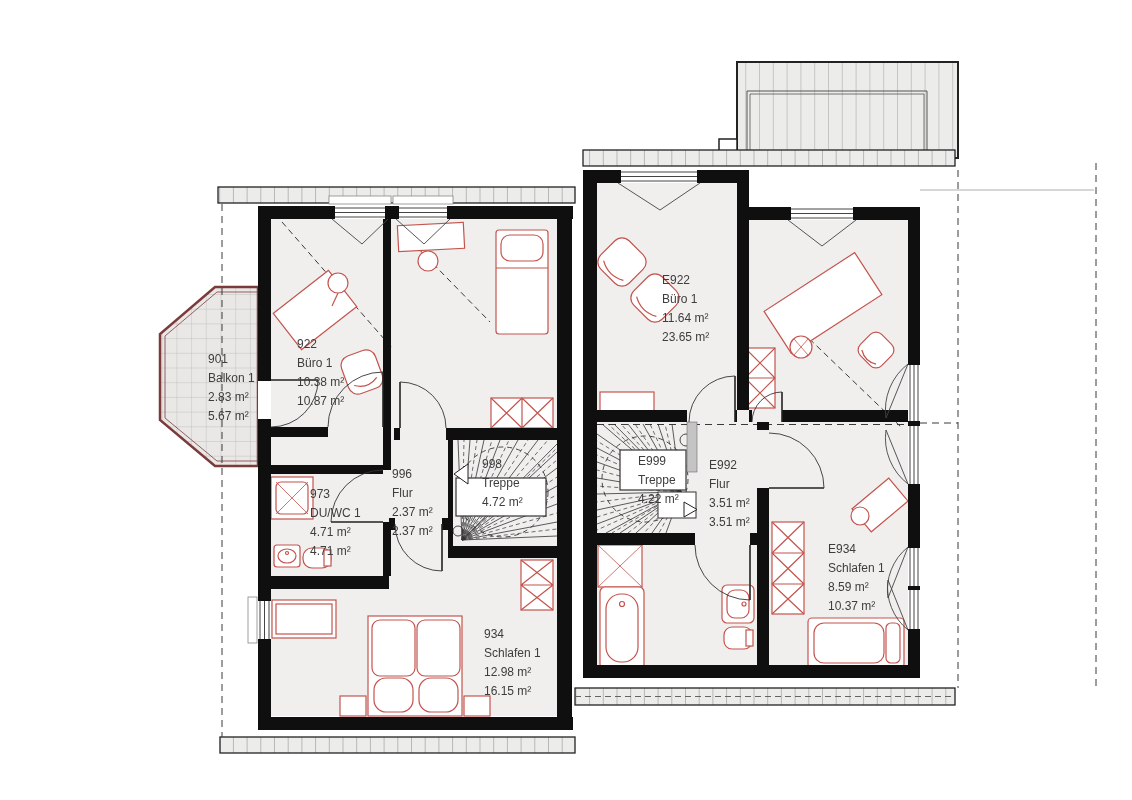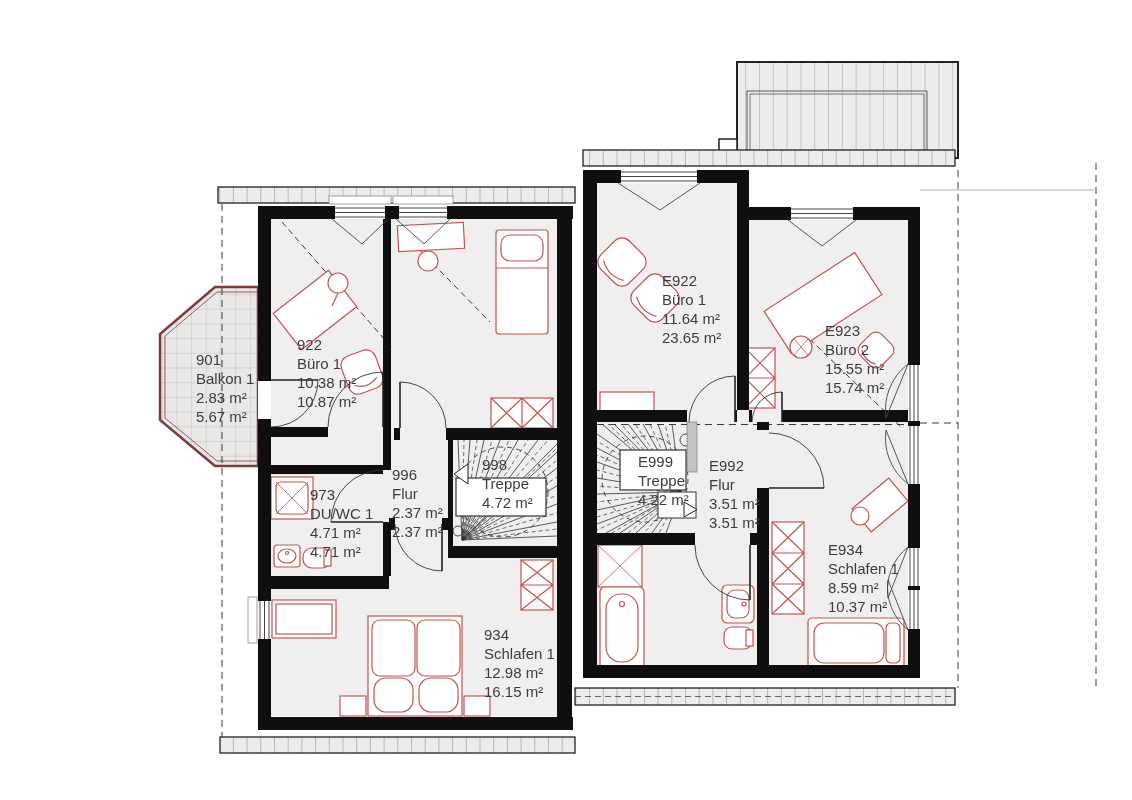--- a/index.html
+++ b/index.html
@@ -1,19 +1,19 @@
 <!DOCTYPE html>
 <html><head>
 <meta charset="utf-8">
 <style>
   html,body{margin:0;padding:0;background:#fff;}
   .stage{position:relative;width:1132px;height:800px;background:#fff;overflow:hidden;
          font-family:"Liberation Sans",sans-serif;}
   .stage svg{position:absolute;left:0;top:0;}
-  .room-label{position:absolute;font-size:15px;line-height:19px;color:#3d3d3d;
+  .room-label{position:absolute;font-size:12px;line-height:19px;color:#3d3d3d;
               white-space:nowrap;}
   .room-label span{display:block;}
 </style>
 </head>
 <body>
 
 <div class="stage">
 <svg width="1132" height="800" viewBox="0 0 1132 800">
   <defs>
     <pattern id="ticks" width="13.7" height="17" patternUnits="userSpaceOnUse">
@@ -362,21 +362,21 @@
       <path d="M618,183L660,210L700,183"></path>
           <path d="M788,220L822,246L856,220"></path>
       <path d="M908,364L886,418M886,418A58,58 0 0 1 908,364"></path>
       <path d="M908,484L886,430M886,430A58,58 0 0 0 908,484"></path>
       <path d="M908,547L888,598M888,598A55,55 0 0 1 908,547"></path>
       <path d="M908,630L888,580M888,580A55,55 0 0 0 908,630"></path>
     </g>
   </g>
 </svg>
 
-<div class="room-label" style="left:196px;top:350px">
+<div class="room-label" style="left:208px;top:350px">
   <span>901</span>
       <span>Balkon 1</span>
       <span>2.83 m²</span>
       <span>5.67 m²</span>
 </div>
 <div class="room-label" style="left:297px;top:335px">
   <span>922</span>
       <span>Büro 1</span>
       <span>10.38 m²</span>
       <span>10.87 m²</span>
@@ -403,26 +403,20 @@
       <span>Schlafen 1</span>
       <span>12.98 m²</span>
       <span>16.15 m²</span>
 </div>
 <div class="room-label" style="left:662px;top:271px">
   <span>E922</span>
       <span>Büro 1</span>
       <span>11.64 m²</span>
       <span>23.65 m²</span>
 </div>
-<div class="room-label" style="left:825px;top:321px">
-  <span>E923</span>
-      <span>Büro 2</span>
-      <span>15.55 m²</span>
-      <span>15.74 m²</span>
-</div>
 <div class="room-label" style="left:709px;top:456px">
   <span>E992</span>
       <span>Flur</span>
       <span>3.51 m²</span>
       <span>3.51 m²</span>
 </div>
 <div class="room-label" style="left:638px;top:452px">
   <span>E999</span>
       <span>Treppe</span>
       <span>4.22 m²</span>

